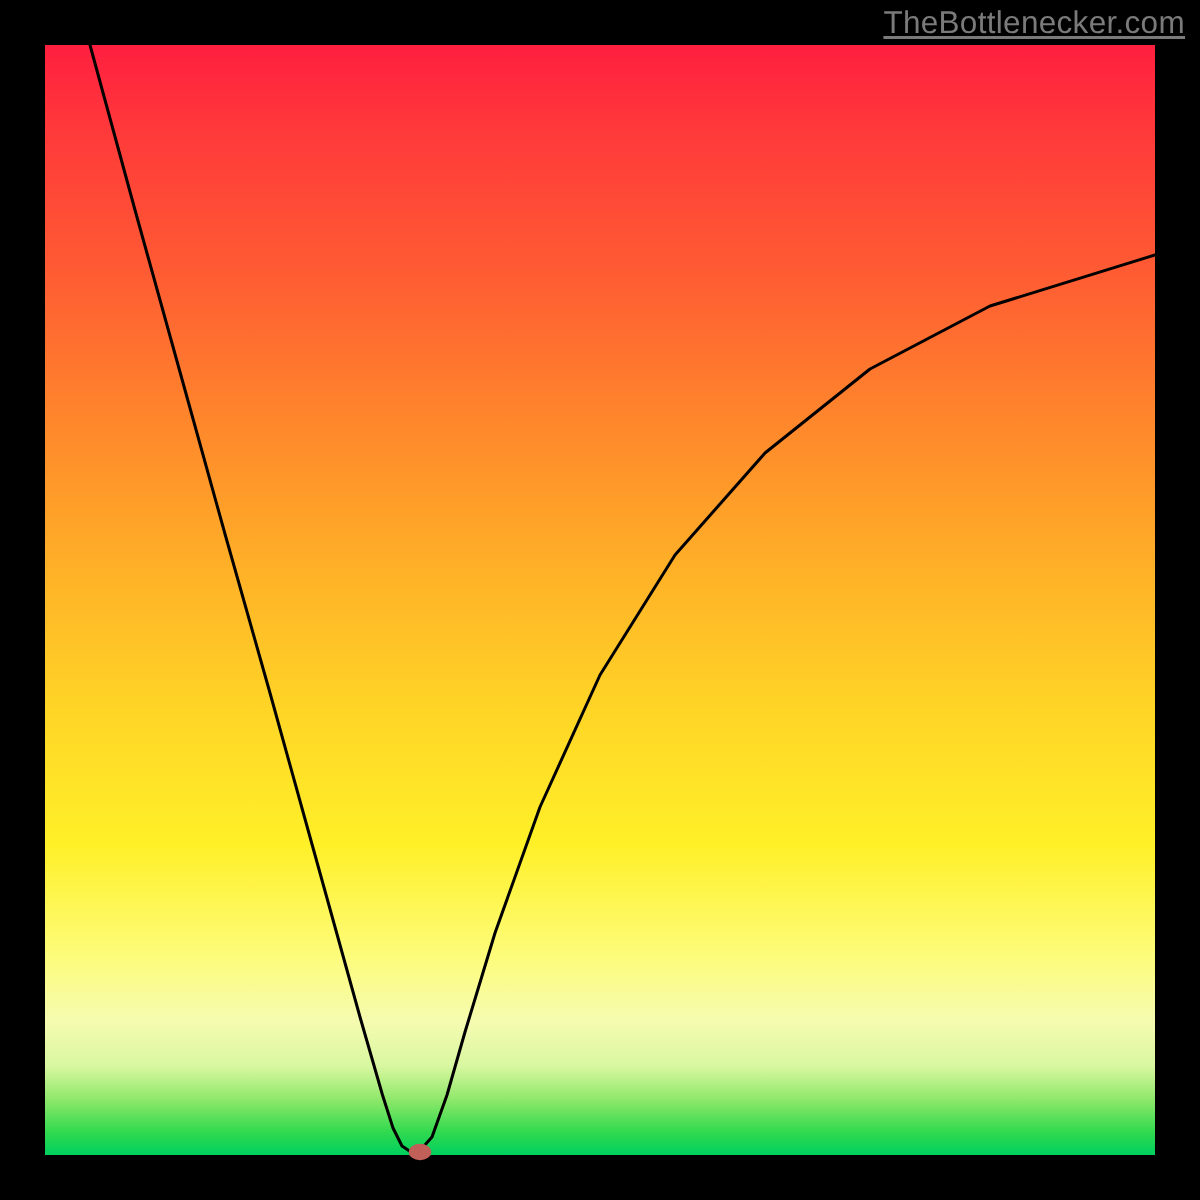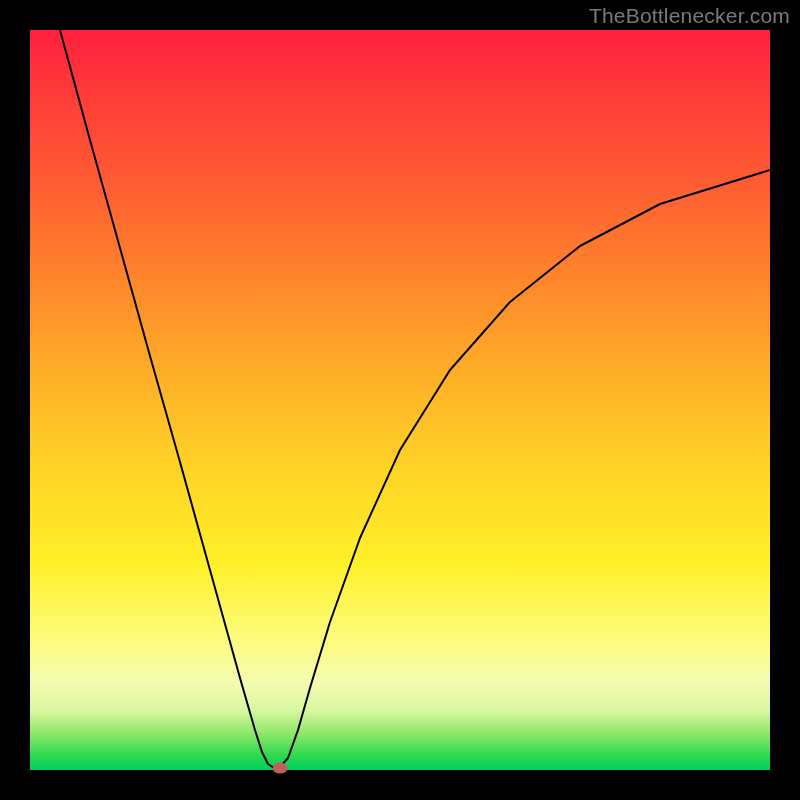--- a/index.html
+++ b/index.html
@@ -58,20 +58,21 @@
     transform: translate(-50%, -50%);
   }
   .watermark {
     position: absolute;
     top: 4px;
     right: 10px;
     color: #7a7a7a;
     font-size: 21px;
     letter-spacing: 0.2px;
     font-family: Arial, Helvetica, sans-serif;
+    text-decoration: underline;
   }
 </style>
 </head>
 <body>
 
 <div class="frame">
 
   <div class="plot-bg"></div>
 
   <svg class="curve-svg" viewBox="0 0 740 740" preserveAspectRatio="none">

